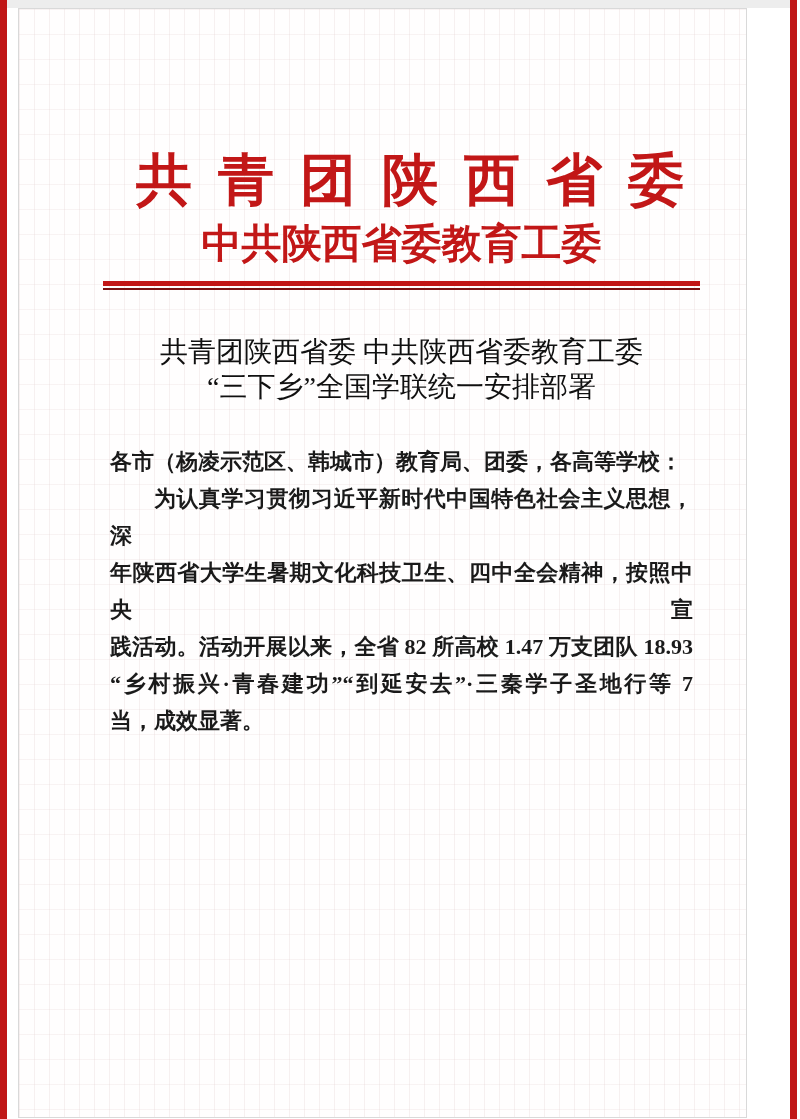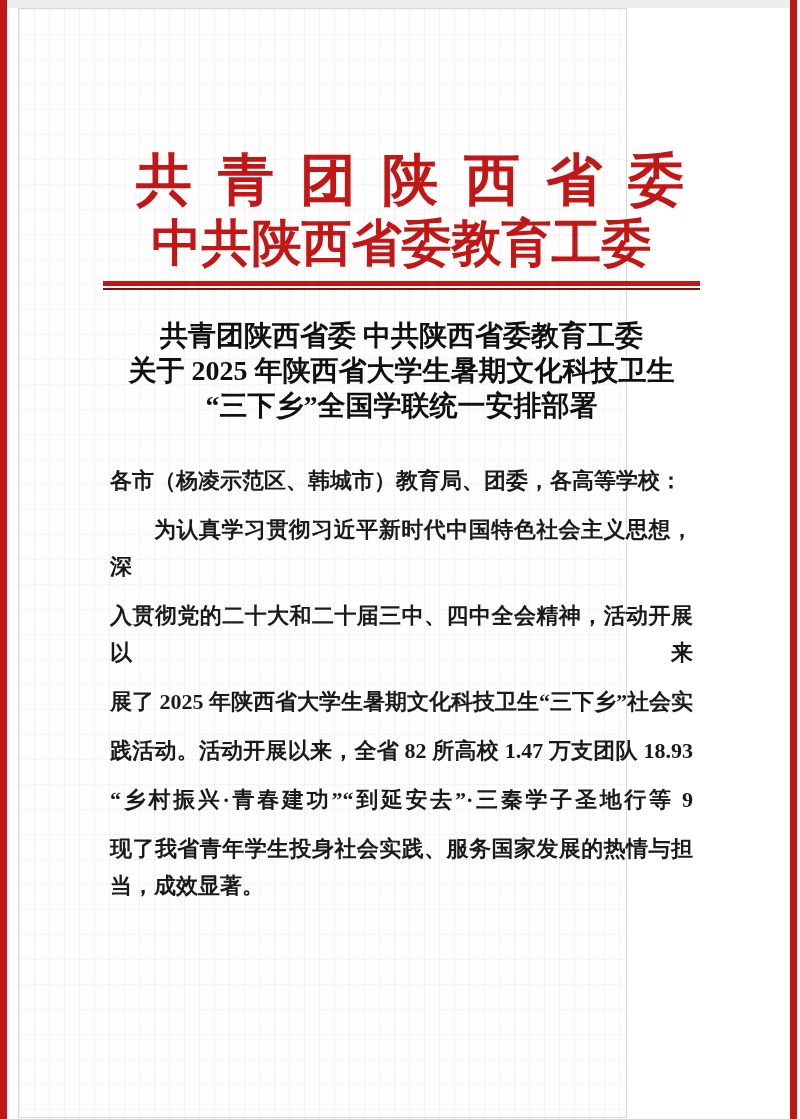--- a/index.html
+++ b/index.html
@@ -12,61 +12,60 @@
   }
 
   
   .edge-left  { position: absolute; left: 0;  top: 0; width: 7px;  height: 1119px; background: #c01717; }
   .edge-right { position: absolute; right: 3px; top: 0; width: 7px; height: 1119px; background: #c01717; }
   .top-strip  { position: absolute; top: 0; left: 7px; right: 10px; height: 8px; background: #ededed; }
 
   
   .page {
     position: absolute; left: 18px; top: 8px;
-    width: 609px; height: 1110px;
+    width: 729px; height: 1110px;
     background-color: #fffefe;
     background-image:
       linear-gradient(90deg, rgba(225,205,205,0.28) 1px, transparent 1px),
       linear-gradient(rgba(225,205,205,0.22) 1px, transparent 1px);
     background-size: 15px 100%, 100% 25px;
     border: 1px solid #d9d9d9;
     box-sizing: border-box;
   }
 
   .content { width: 583px; margin-left: 91px; }
 
   
   .letterhead { margin-top: 140px; color: #c21717; font-weight: 700; }
   .lh1 {
     font-size: 56px; line-height: 63px;
     letter-spacing: 26px; text-indent: 26px;
     text-align: center; white-space: nowrap;
   }
   .lh2 {
-    font-size: 50px; line-height: 63px;
+    font-size: 40px; line-height: 63px;
     text-align: center; white-space: nowrap;
     margin: 0 -6px;
   }
   .divider { margin: 6px -7px 0 -7px; }
   .divider .thick { height: 5px; background: #c21717; }
   .divider .thin  { height: 2px; background: #7c1212; margin-top: 2px; }
 
   
-  .title { margin-top: 28px; color: #101010; font-weight: 700; }
+  .title { margin-top: 44px; color: #101010; font-weight: 400; }
   .tline { font-size: 28px; line-height: 35px; text-align: center; white-space: nowrap; }
 
   
   .body { margin-top: 39px; color: #1a1a1a; font-size: 22px; line-height: 37px; font-weight: 600; }
   .bline { white-space: nowrap; }
   .bline.j {
     white-space: normal;
     text-align: justify;
     text-align-last: justify;
     text-justify: inter-character;
-    margin-top: 12px;
   }
   .bline.indent { text-indent: 44px; }
 </style>
 </head>
 <body>
 
 <div class="edge-left"></div>
 <div class="edge-right"></div>
 <div class="top-strip"></div>
 
@@ -77,29 +76,26 @@
       <div class="lh1">共青团陕西省委</div>
       <div class="lh2">中共陕西省委教育工委</div>
       <div class="divider">
         <div class="thick"></div>
         <div class="thin"></div>
       </div>
     </div>
 
     <div class="title">
       <div class="tline">共青团陕西省委 中共陕西省委教育工委</div>
-      <div class="tline">关于 2025 年陕西省大学生暑期文化科技卫生</div>
       <div class="tline">“三下乡”全国学联统一安排部署</div>
     </div>
 
     <div class="body">
         <div class="bline">各市（杨凌示范区、韩城市）教育局、团委，各高等学校：</div>
         <div class="bline indent j">为认真学习贯彻习近平新时代中国特色社会主义思想，深</div>
-        <div class="bline j">入贯彻党的二十大和二十届三中、四中全会精神，活动开展以来</div>
-        <div class="bline j">展了 2025 年陕西省大学生暑期文化科技卫生“三下乡”社会实</div>
+        <div class="bline j">年陕西省大学生暑期文化科技卫生、四中全会精神，按照中央宣</div>
         <div class="bline j">践活动。活动开展以来，全省 82 所高校 1.47 万支团队 18.93</div>
-        <div class="bline j">“乡村振兴·青春建功”“到延安去”·三秦学子圣地行等 9</div>
-        <div class="bline j">现了我省青年学生投身社会实践、服务国家发展的热情与担</div>
+        <div class="bline j">“乡村振兴·青春建功”“到延安去”·三秦学子圣地行等 7</div>
         <div class="bline">当，成效显著。</div>
       </div>
 
   </div>
 </div>
 
 </body></html>

